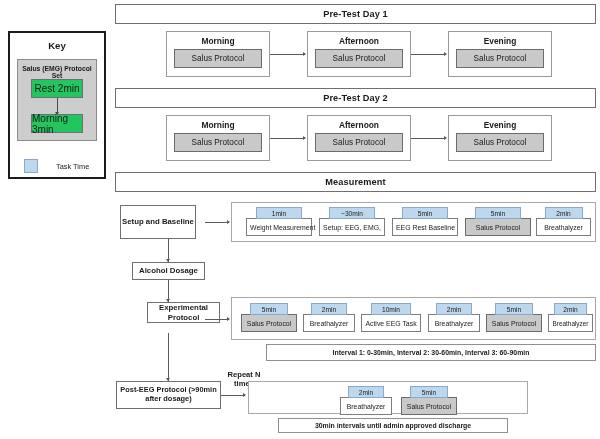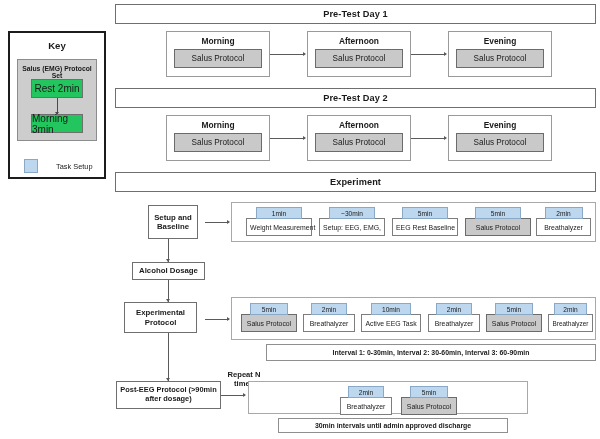--- a/index.html
+++ b/index.html
@@ -162,21 +162,21 @@
 
   <div id="key-panel">
     <div id="key-title">Key</div>
     <div id="key-set">
       <div id="key-set-label">Salus (EMG) Protocol Set</div>
       <div class="key-sub" id="key-rest">Rest 2min</div>
       <div id="key-set-arrow"></div>
       <div class="key-sub" id="key-active">Morning 3min</div>
     </div>
     <div id="key-swatch"></div>
-    <div id="key-swatch-label">Task Setup</div>
+    <div id="key-swatch-label">Task Time</div>
   </div>
 
   <div class="bar" style="left:115px;top:4px;width:481px;height:20px;">Pre-Test Day 1</div>
 
   <div class="session" style="left:166px;top:31px;width:104px;height:46px;">
     <div class="session-title">Morning</div>
     <div class="salus">Salus Protocol</div>
   </div>
   <div class="hline" style="left:270px;top:54px;width:35px;"></div>
   <div class="arrow-r" style="left:303px;top:51.5px;"></div>
@@ -207,31 +207,31 @@
     <div class="salus">Salus Protocol</div>
   </div>
   <div class="hline" style="left:411px;top:138px;width:35px;"></div>
   <div class="arrow-r" style="left:444px;top:135.5px;"></div>
 
   <div class="session" style="left:448px;top:115px;width:104px;height:46px;">
     <div class="session-title">Evening</div>
     <div class="salus">Salus Protocol</div>
   </div>
 
-  <div class="bar" style="left:115px;top:172px;width:481px;height:20px;">Experiment</div>
-
-  <div class="stage" style="left:148px;top:205px;width:50px;height:34px;">Setup and Baseline</div>
+  <div class="bar" style="left:115px;top:172px;width:481px;height:20px;">Measurement</div>
+
+  <div class="stage" style="left:120px;top:205px;width:76px;height:34px;">Setup and Baseline</div>
   <div class="vline" style="left:168px;top:239px;height:23px;"></div>
   <div class="arrow-d" style="left:165.5px;top:259px;"></div>
 
   <div class="stage" style="left:132px;top:262px;width:73px;height:18px;">Alcohol Dosage</div>
   <div class="vline" style="left:168px;top:280px;height:22px;"></div>
   <div class="arrow-d" style="left:165.5px;top:299px;"></div>
 
-  <div class="stage" style="left:124px;top:302px;width:73px;height:31px;">Experimental Protocol</div>
+  <div class="stage" style="left:147px;top:302px;width:73px;height:21px;">Experimental Protocol</div>
   <div class="vline" style="left:168px;top:333px;height:48px;"></div>
   <div class="arrow-d" style="left:165.5px;top:378px;"></div>
 
   <div class="stage" style="left:116px;top:381px;width:105px;height:28px;font-size:7.4px;">Post-EEG Protocol (&gt;90min after dosage)</div>
 
   <div class="hline" style="left:205px;top:222px;width:24px;"></div>
   <div class="arrow-r" style="left:227px;top:219.5px;"></div>
 
   <div class="group" style="left:231px;top:202px;width:365px;height:40px;">
     <div class="task" style="left:14px;top:4px;width:66px;">

